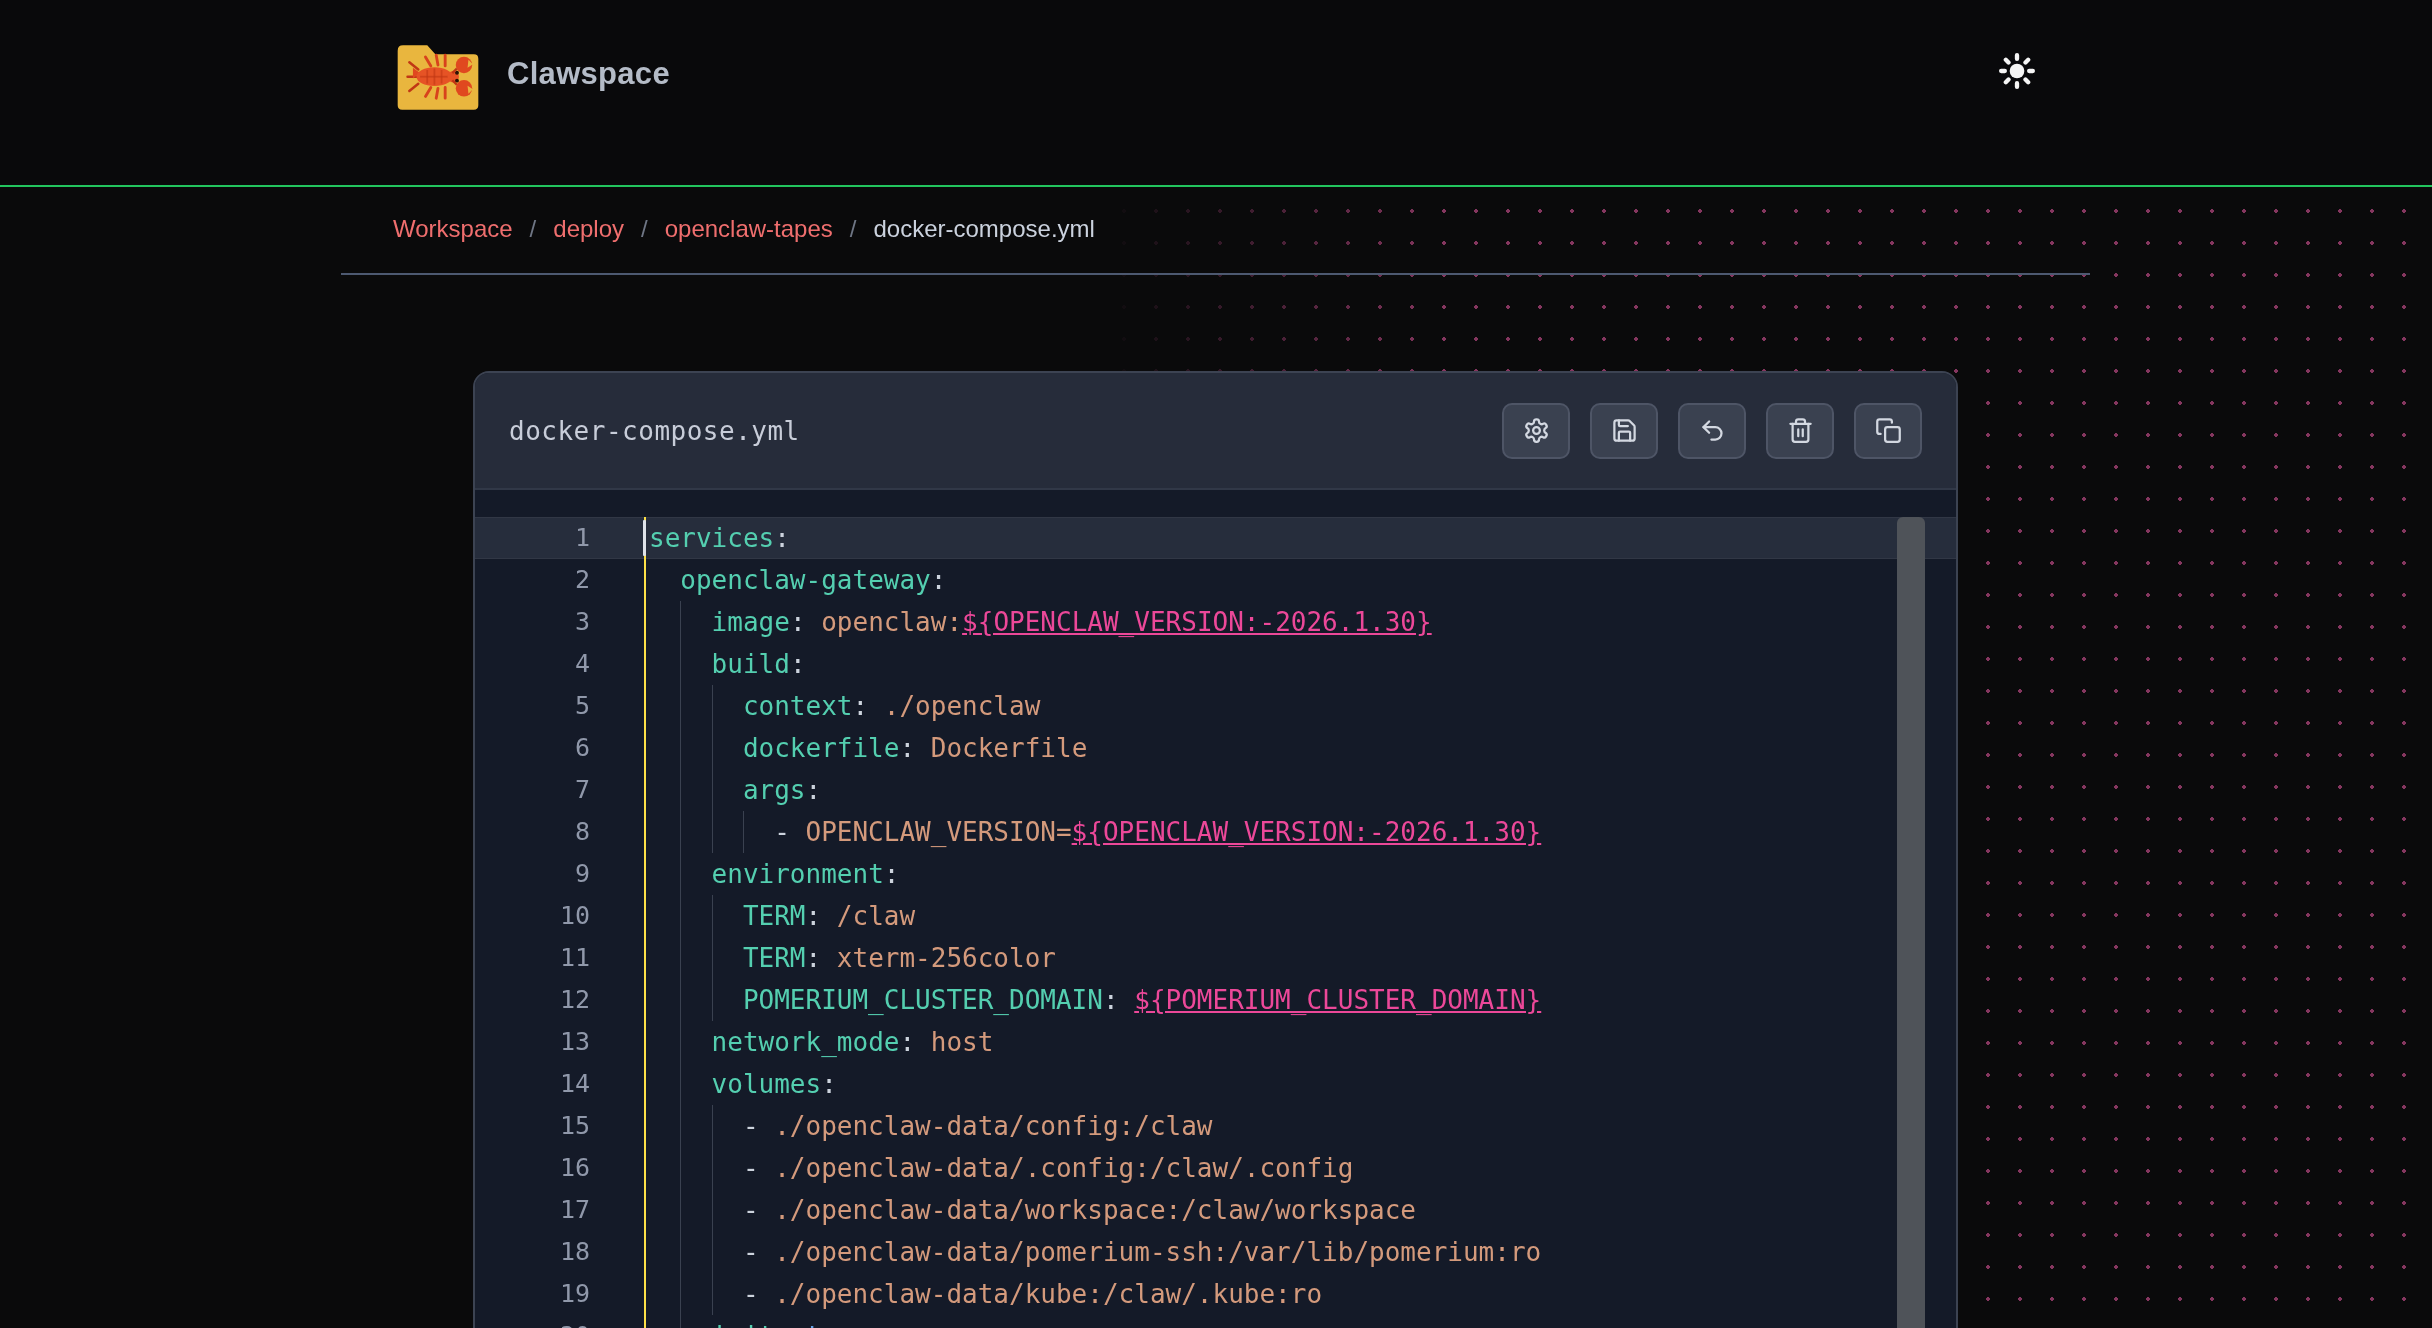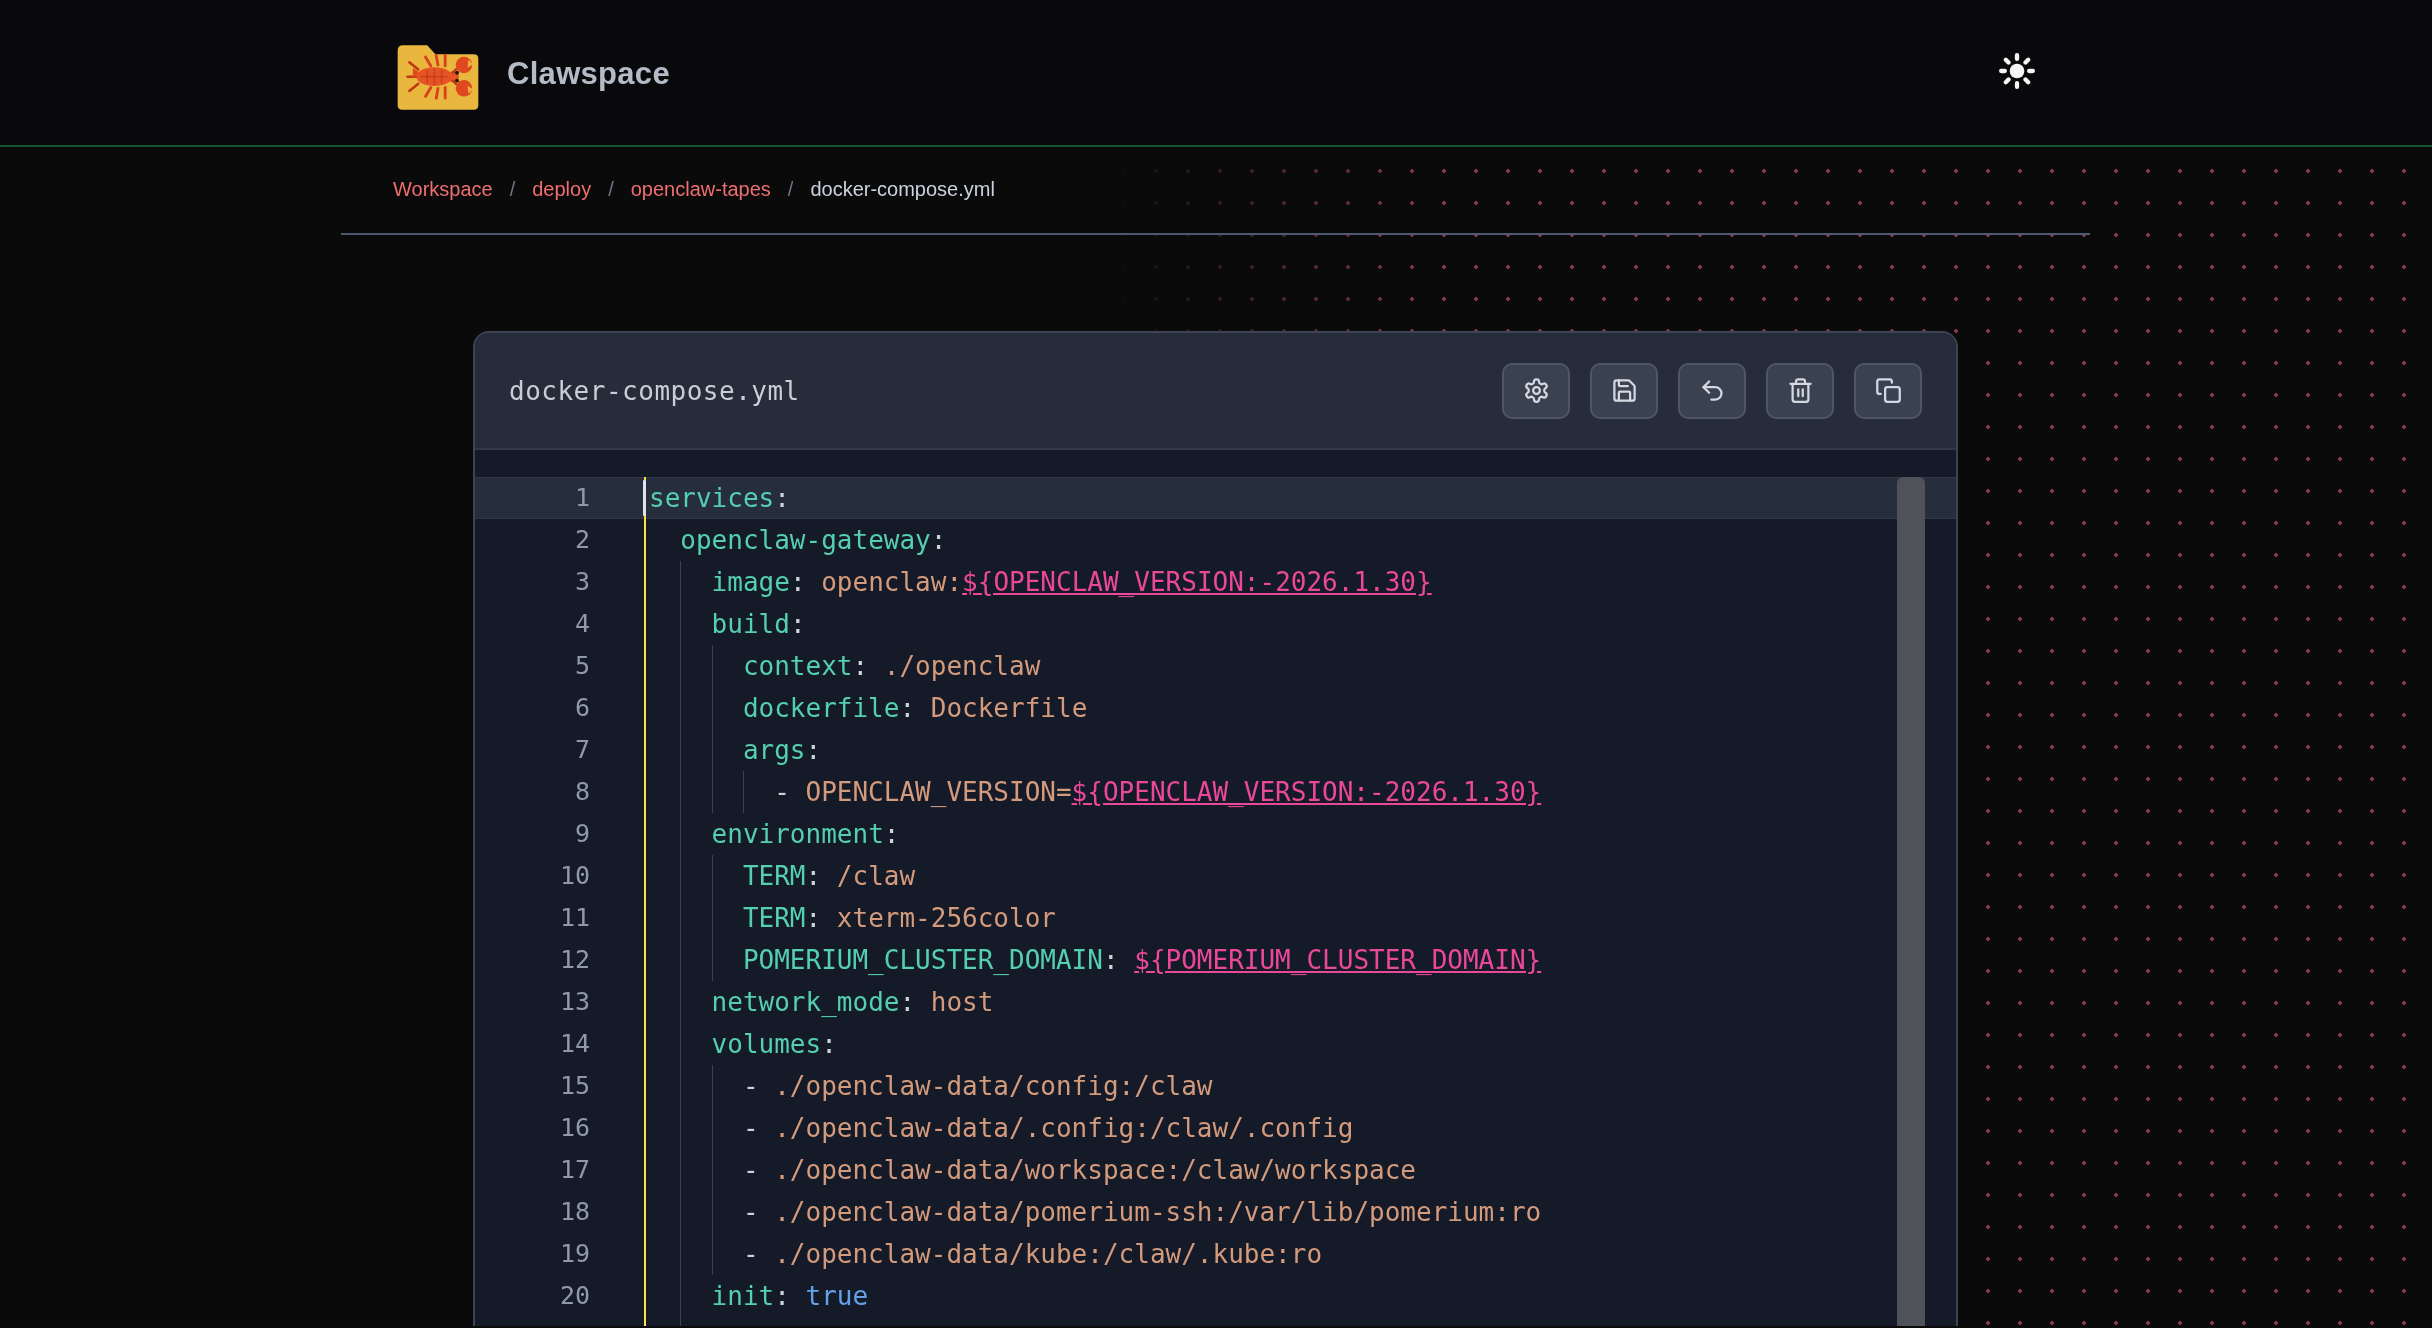--- a/index.html
+++ b/index.html
@@ -4,22 +4,22 @@
 <style>
   * { margin:0; padding:0; box-sizing:border-box; }
   html,body { background:#0a0a0b; }
   body {
     width:2432px; height:1328px; position:relative; overflow:hidden;
     font-family:"Liberation Sans", sans-serif;
   }
 
   
   .app-header{
-    position:relative; height:147px; background:#09090b;
-    border-bottom:2px solid #14532d;
+    position:relative; height:187px; background:#09090b;
+    border-bottom:2px solid #22c55e;
   }
   .logo-group{ position:absolute; left:395px; top:0; height:147px; display:flex; align-items:center; gap:26px; }
   .logo-svg{ display:block; }
   .app-title{ font-size:31px; font-weight:700; color:#b4bbc7; letter-spacing:.3px; }
   .theme-toggle{
     position:absolute; right:380px; top:36px; width:70px; height:70px;
     background:none; border:none; display:flex; align-items:center; justify-content:center; cursor:pointer;
   }
 
   
@@ -27,21 +27,21 @@
 
   .dot-layer{
     position:absolute; top:2px; bottom:0; left:1100px; right:0;
     background-image:radial-gradient(circle, #85365f 1.7px, transparent 1.8px);
     background-size:32px 32px; background-position:8px 6px;
     -webkit-mask-image:linear-gradient(to right, transparent 0, #000 340px);
     mask-image:linear-gradient(to right, transparent 0, #000 340px);
   }
 
   .bc-wrap{ position:absolute; left:341px; top:0; width:1749px; }
-  .breadcrumb{ padding:22px 0 0 52px; font-size:20px; line-height:40px; display:flex; align-items:center; }
+  .breadcrumb{ padding:22px 0 0 52px; font-size:24px; line-height:40px; display:flex; align-items:center; }
   .bc-link{ color:#ef6e6e; text-decoration:none; cursor:pointer; }
   .bc-sep{ color:#6f7685; margin:0 17px; }
   .bc-current{ color:#cbd2de; }
   .bc-line{ margin-top:24px; border-top:2px solid #4d5971; }
 
   
   .panel{
     position:absolute; left:473px; top:184px; width:1485px; height:1400px;
     background:#141a28; border:2px solid #3c4352; border-radius:16px; overflow:hidden;
   }

